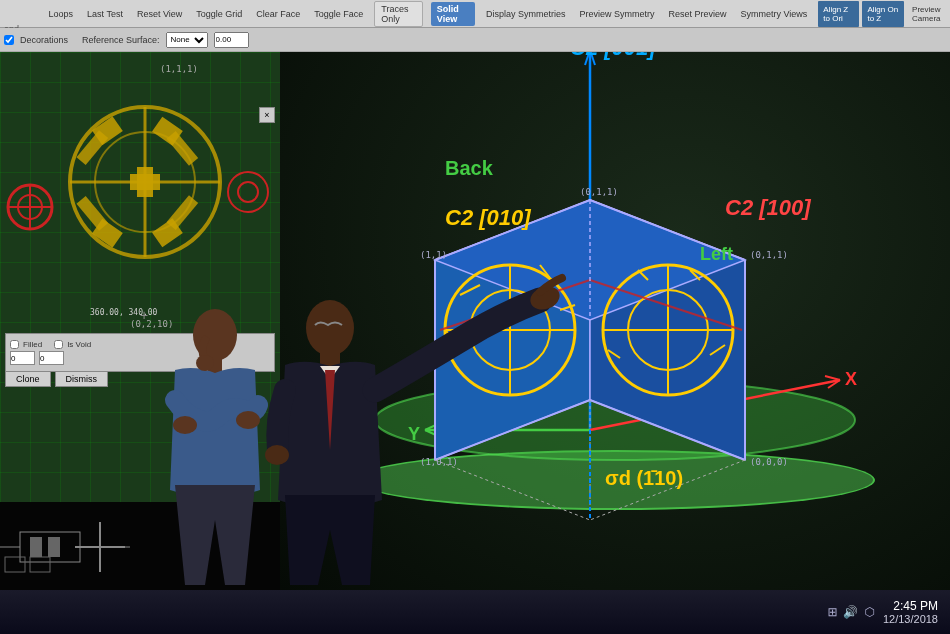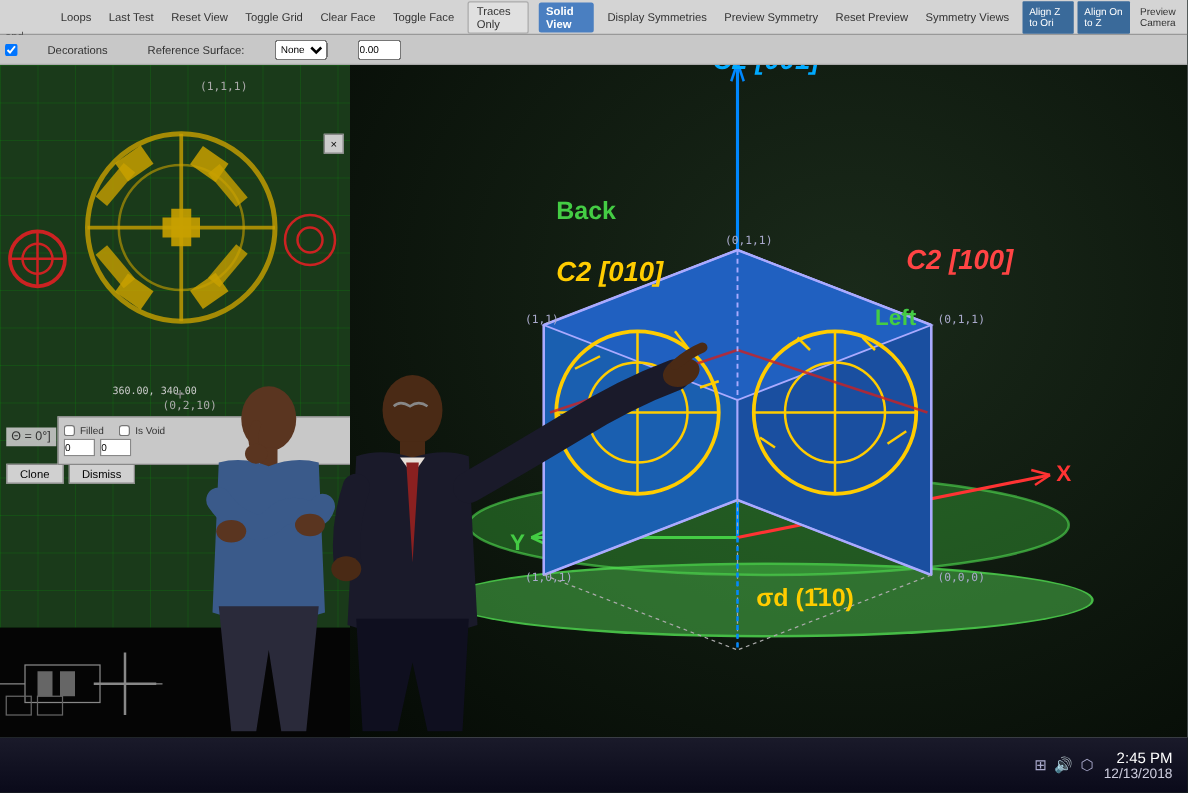--- a/index.html
+++ b/index.html
@@ -68,21 +68,21 @@
       position: absolute;
       top: 28px;
       left: 0;
       right: 0;
       height: 24px;
       background: #c8c8c8;
       border-bottom: 1px solid #aaa;
       display: flex;
       align-items: center;
       padding: 0 4px;
-      gap: 24px;
+      gap: 6px;
       font-size: 9px;
       color: #333;
       z-index: 10;
     }
 
     
     .solid-view-btn {
       background: #4a7fc1;
       color: white;
       font-size: 9px;
@@ -180,21 +180,20 @@
     
     .small-panel {
       position: absolute;
       bottom: 220px;
       left: 5px;
       width: 270px;
       background: #c8c8c8;
       border: 1px solid #888;
       padding: 4px;
       font-size: 9px;
-      margin-left: 41px;
     }
 
     .panel-row {
       display: flex;
       gap: 4px;
       align-items: center;
       margin: 2px 0;
     }
 
     .panel-label {

